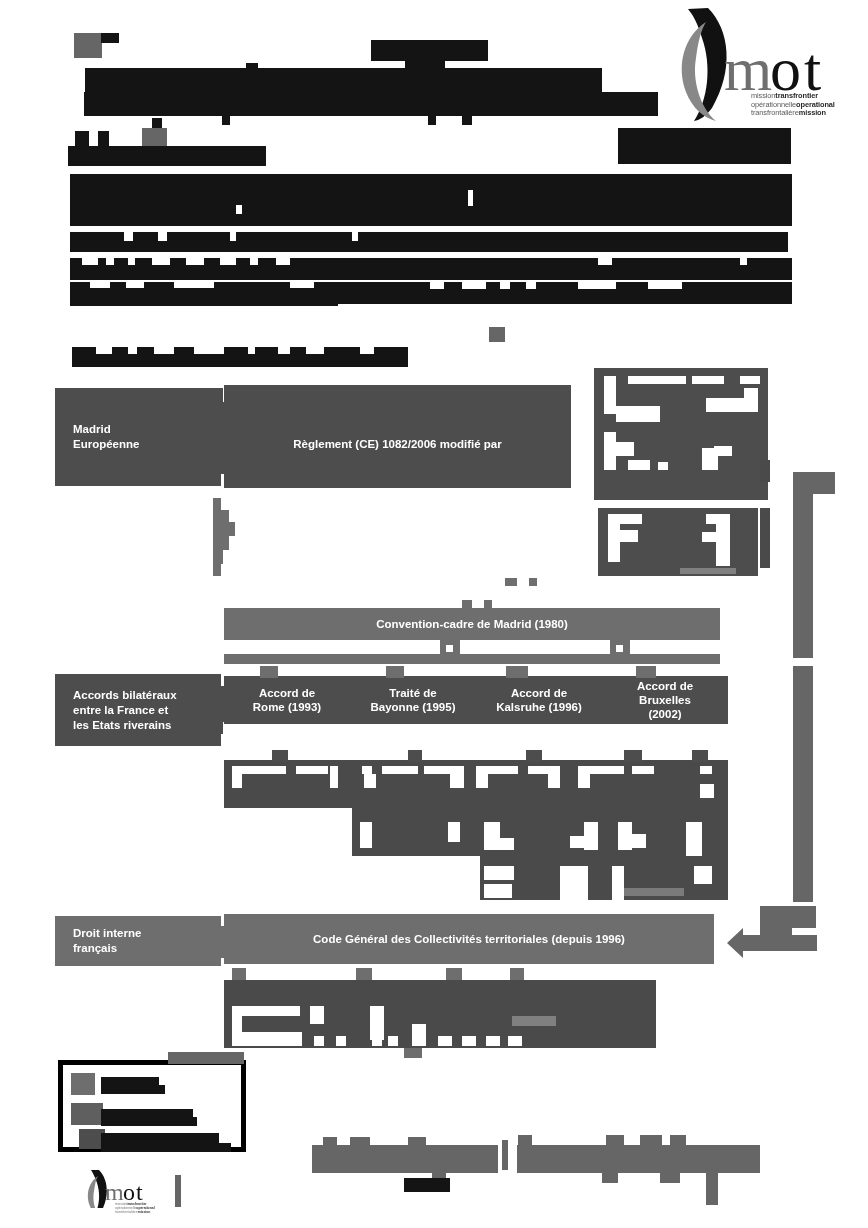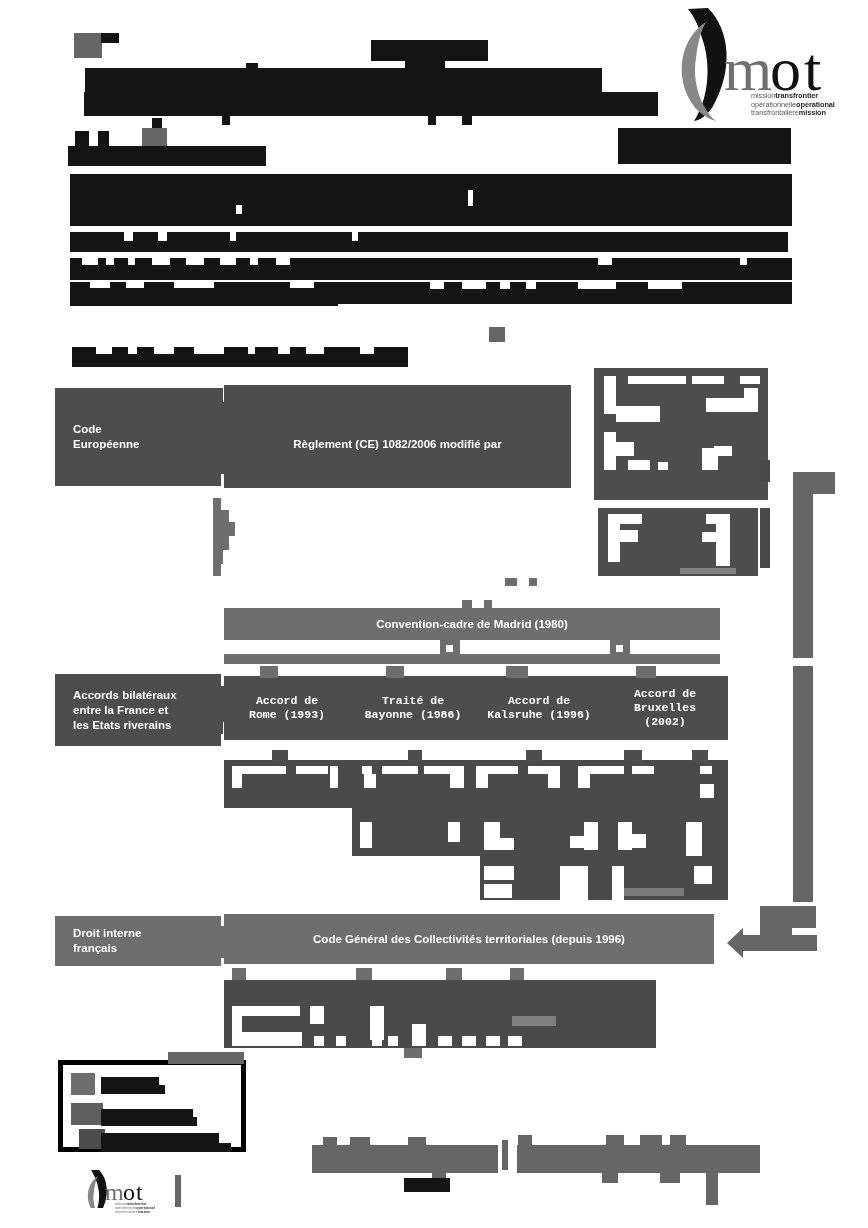--- a/index.html
+++ b/index.html
@@ -227,21 +227,21 @@
     <div style="position:absolute;left:194px;top:347px;width:30px;height:7px;background:#ffffff;"></div>
     <div style="position:absolute;left:248px;top:347px;width:7px;height:7px;background:#ffffff;"></div>
     <div style="position:absolute;left:278px;top:347px;width:12px;height:7px;background:#ffffff;"></div>
     <div style="position:absolute;left:306px;top:347px;width:18px;height:7px;background:#ffffff;"></div>
     <div style="position:absolute;left:360px;top:347px;width:14px;height:7px;background:#ffffff;"></div>
     <div class="redact-gray" style="left:489px; top:327px; width:16px;height:15px;"></div>
   </div>
 
   <div class="box ddark label-box" style="left:55px; top:388px; width:158px; height:98px;">
     <div>
-      <div>Code</div>
+      <div>Madrid</div>
       <div>Européenne</div>
     </div>
   </div>
 
   <div>
     <div class="nub-dark" style="left:213px; top:388px; width:10px; height:14px;"></div>
     <div class="nub-dark" style="left:213px; top:402px; width:18px; height:14px;"></div>
     <div class="nub-dark" style="left:213px; top:416px; width:12px; height:16px;"></div>
     <div class="nub-dark" style="left:213px; top:432px; width:24px; height:16px;"></div>
     <div class="nub-dark" style="left:213px; top:448px; width:18px; height:14px;"></div>
@@ -313,29 +313,29 @@
   </div>
   <div>
     <div class="nub-dark" style="left:213px; top:674px; width:8px;  height:12px;"></div>
     <div class="nub-dark" style="left:213px; top:686px; width:14px; height:12px;"></div>
     <div class="nub-dark" style="left:213px; top:698px; width:20px; height:12px;"></div>
     <div class="nub-dark" style="left:213px; top:710px; width:14px; height:12px;"></div>
     <div class="nub-dark" style="left:213px; top:722px; width:10px; height:12px;"></div>
     <div class="nub-dark" style="left:213px; top:734px; width:8px;  height:12px;"></div>
   </div>
 
-  <div class="box ddark" style="left:224px; top:676px; width:504px; height:64px;font-family:Liberation Mono, monospace;">
+  <div class="box ddark" style="left:224px; top:676px; width:504px; height:48px;">
     <div class="cols">
       <div>
         <div>Accord de</div>
         <div>Rome (1993)</div>
       </div>
       <div>
         <div>Traité de</div>
-        <div>Bayonne (1986)</div>
+        <div>Bayonne (1995)</div>
       </div>
       <div>
         <div>Accord de</div>
         <div>Kalsruhe (1996)</div>
       </div>
       <div>
         <div>Accord de</div>
         <div>Bruxelles</div>
         <div>(2002)</div>
       </div>

